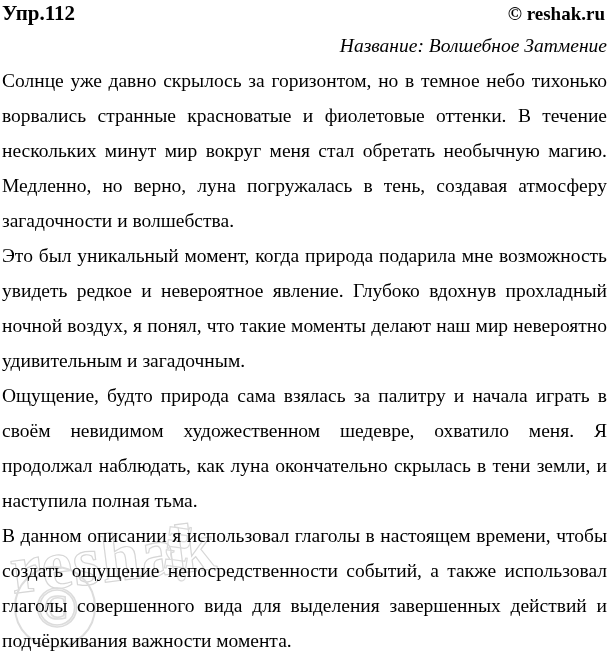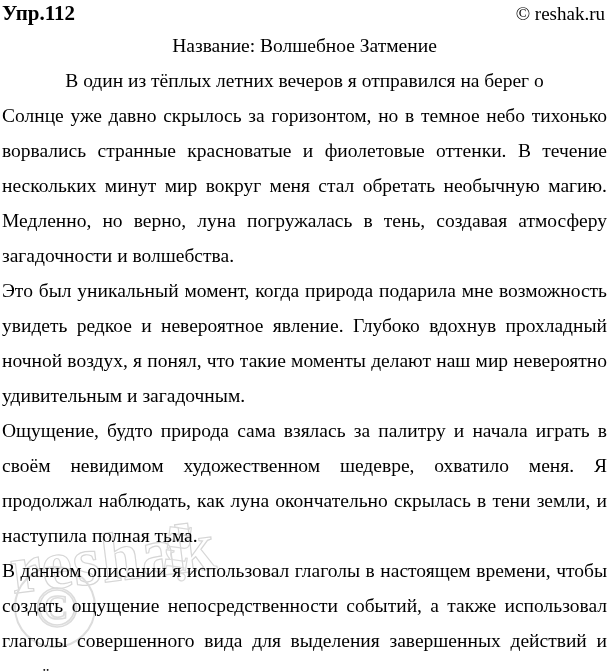--- a/index.html
+++ b/index.html
@@ -105,42 +105,43 @@
     font-weight: 700;
     line-height: 24px;
     white-space: nowrap;
   }
 
   .copyright {
     position: absolute;
     right: 4px;
     top: 2px;
     font-size: 19px;
-    font-weight: 400;
+    font-weight: 700;
     line-height: 24px;
     white-space: nowrap;
   }
 
   .body-text {
     position: absolute;
     left: 2px;
     top: 28px;
     width: 605px;
   }
 
   .para {
     margin: 0;
     padding: 0;
     font-size: 19.5px;
     line-height: 35px;
     text-align: justify;
     text-justify: inter-word;
   }
   .para.nojustify {
-    text-align: center;
+    text-align: right;
+    font-style: italic;
   }
 </style>
 </head>
 <body>
 
 <div class="page">
 
   <div class="watermark-layer">
     <div class="wm-word">reshak</div>
     <div class="wm-tld">.ru</div>
@@ -150,21 +151,20 @@
   </div>
 
   <div class="content">
 
     <div class="exercise-title">Упр.112</div>
 
     <div class="copyright">© reshak.ru</div>
 
     <div class="body-text">
       <p class="para nojustify">Название: Волшебное Затмение</p>
-      <p class="para nojustify">В один из тёплых летних вечеров я отправился на берег о</p>
       <p class="para">Солнце уже давно скрылось за горизонтом, но в темное небо тихонько ворвались странные красноватые и фиолетовые оттенки. В течение нескольких минут мир вокруг меня стал обретать необычную магию. Медленно, но верно, луна погружалась в тень, создавая атмосферу загадочности и волшебства.</p>
       <p class="para">Это был уникальный момент, когда природа подарила мне возможность увидеть редкое и невероятное явление. Глубоко вдохнув прохладный ночной воздух, я понял, что такие моменты делают наш мир невероятно удивительным и загадочным.</p>
       <p class="para">Ощущение, будто природа сама взялась за палитру и начала играть в своём невидимом художественном шедевре, охватило меня. Я продолжал наблюдать, как луна окончательно скрылась в тени земли, и наступила полная тьма.</p>
       <p class="para">В данном описании я использовал глаголы в настоящем времени, чтобы создать ощущение непосредственности событий, а также использовал глаголы совершенного вида для выделения завершенных действий и подчёркивания важности момента.</p>
     </div>
 
   </div>
 </div>
 
 </body></html>

